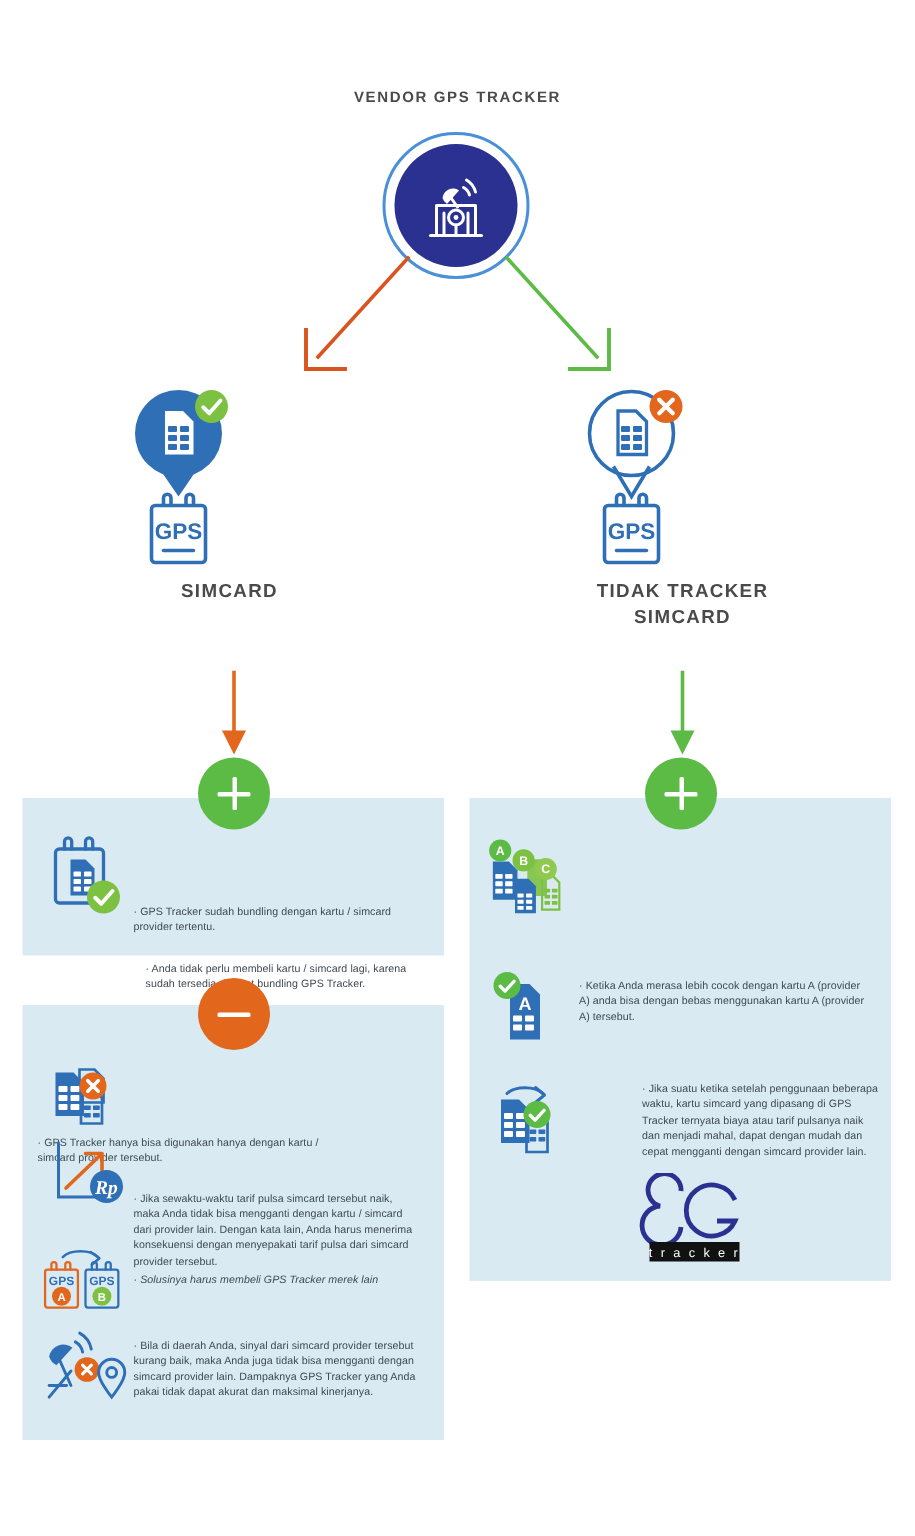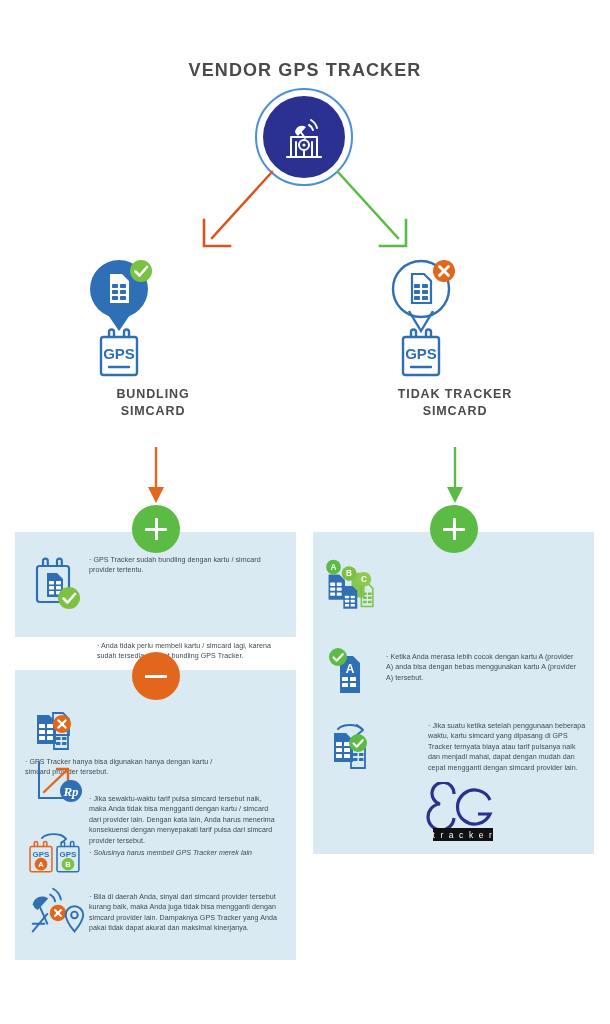--- a/index.html
+++ b/index.html
@@ -6,21 +6,21 @@
   body{
     width:610px;height:1024px;background:#ffffff;
     font-family:"Liberation Sans",sans-serif;
     position:relative;overflow:hidden;
   }
   .stage{position:absolute;left:0;top:0;width:610px;height:1024px;}
 
   
   .title{
     position:absolute;left:0;top:60px;width:610px;text-align:center;
-    font-size:18px;font-weight:bold;letter-spacing:1.1px;color:#4a4a4a;
+    font-size:10px;font-weight:bold;letter-spacing:1.1px;color:#4a4a4a;
   }
 
   
   .vendor-ring{
     position:absolute;left:255px;top:88px;width:98px;height:98px;border-radius:50%;
     border:2px solid #4a90d9;box-sizing:border-box;background:#fff;
   }
   .vendor-disc{
     position:absolute;left:263px;top:96px;width:82px;height:82px;border-radius:50%;
     background:#2b3190;display:flex;align-items:center;justify-content:center;
@@ -64,21 +64,21 @@
   .row{position:absolute;display:flex;align-items:flex-start;}
   .row .ico{flex:0 0 auto;width:64px;display:flex;justify-content:center;}
   .row .txt{
     font-size:7.1px;line-height:10.4px;color:#3f4a52;padding-top:2px;
     letter-spacing:.05px;
   }
   .row .txt::before{content:"· ";}
 
   
   .r-a1{left:25px;top:553px;width:265px;}
-  .r-a1 .txt{width:196px;}
+  .r-a1 .txt{width:196px;margin-top:48px;}
   .r-a2{left:97px;top:591px;width:195px;}
   .r-a2 .txt{width:196px;margin-top:48px;}
 
   
   .r-b1{left:25px;top:707px;width:265px;flex-direction:column;}
   .r-b1 .txt{width:190px;}
   .r-b2{left:25px;top:756px;width:265px;}
   .r-b2 .txt{width:190px;margin-top:36px;}
   .r-b3{left:25px;top:818px;width:265px;}
   .r-b3 .txt{width:190px;padding-top:30px;font-style:italic;}
@@ -152,21 +152,20 @@
       <path d="M62.5 16.5 l4 4 l7.5 -8.5" stroke="#ffffff" stroke-width="2.6" fill="none" stroke-linecap="round" stroke-linejoin="round"></path>
       <g stroke="#2f6fb5" stroke-width="2.4" fill="none" stroke-linecap="round">
         <path d="M36 82 v-5 a2.5 2.5 0 0 1 5 0 v5"></path>
         <path d="M51 82 v-5 a2.5 2.5 0 0 1 5 0 v5"></path>
         <rect x="28" y="82" width="36" height="38" rx="2.5"></rect>
         <path d="M36 112 h20"></path>
       </g>
       <text x="46" y="104" text-anchor="middle" font-family="Liberation Sans, sans-serif" font-size="15" font-weight="bold" fill="#2f6fb5">GPS</text>
     </svg>
     <div class="branch-label">
-      <div>BUNDLING</div>
       <div>SIMCARD</div>
     </div>
   </div>
 
   <div class="branch right">
     <svg width="92" height="125" viewBox="0 0 92 125">
       <g stroke="#2f6fb5" stroke-width="2.4" fill="none">
         <circle cx="46" cy="34" r="28"></circle>
         <path d="M34 56 L46 76 L58 56"></path>
       </g>

